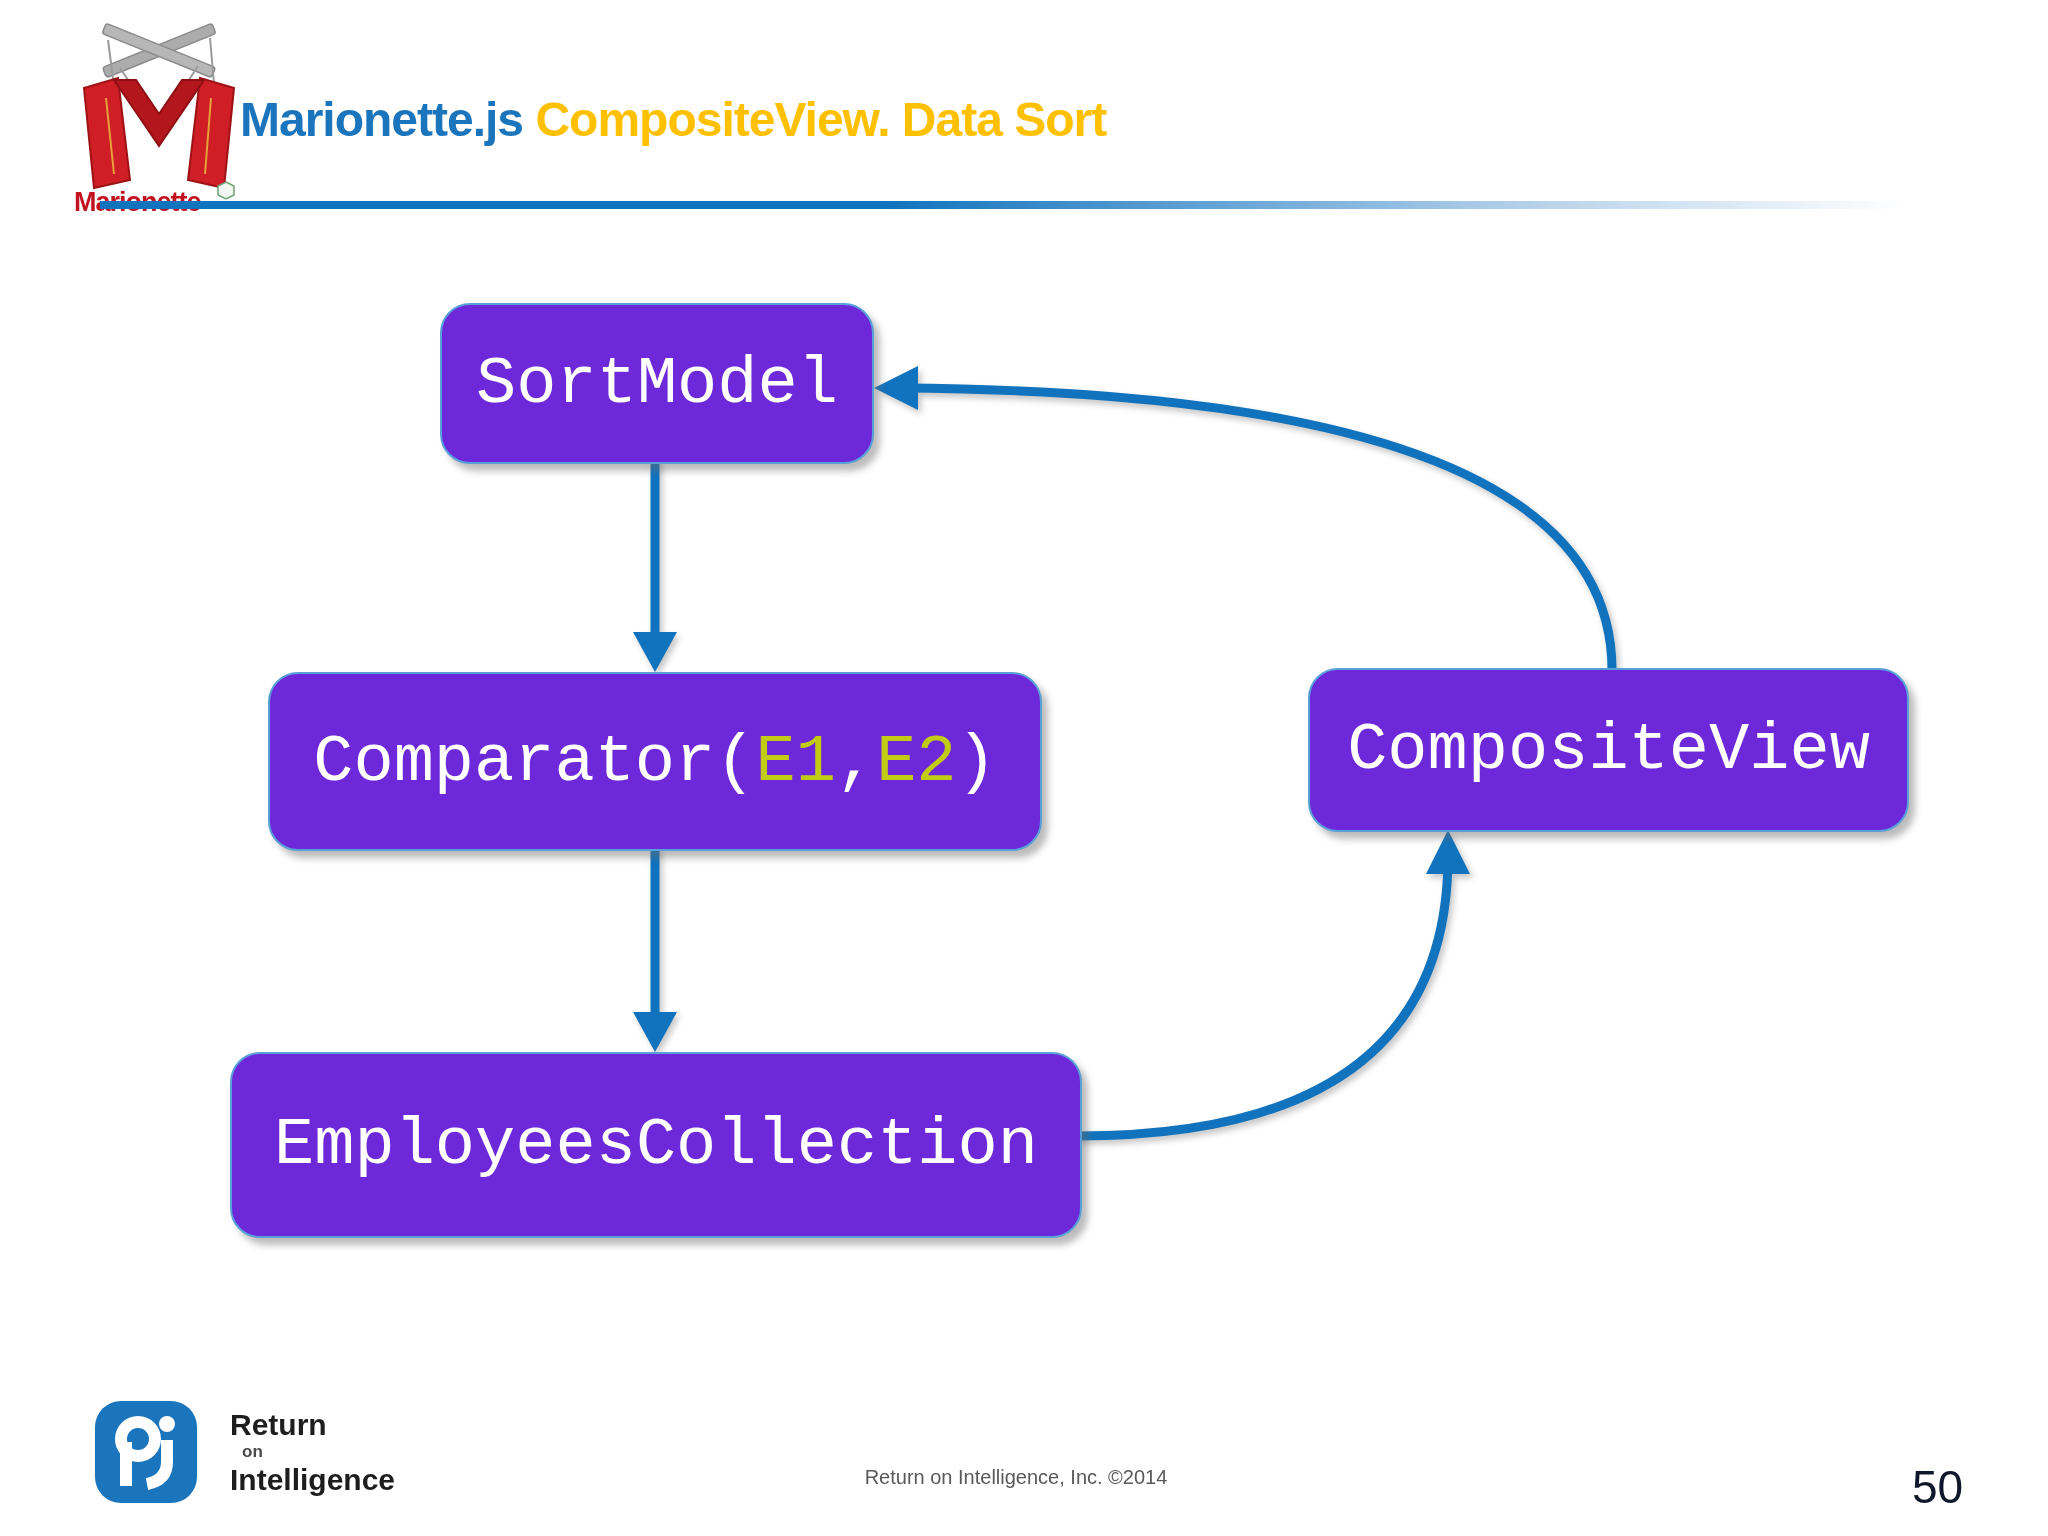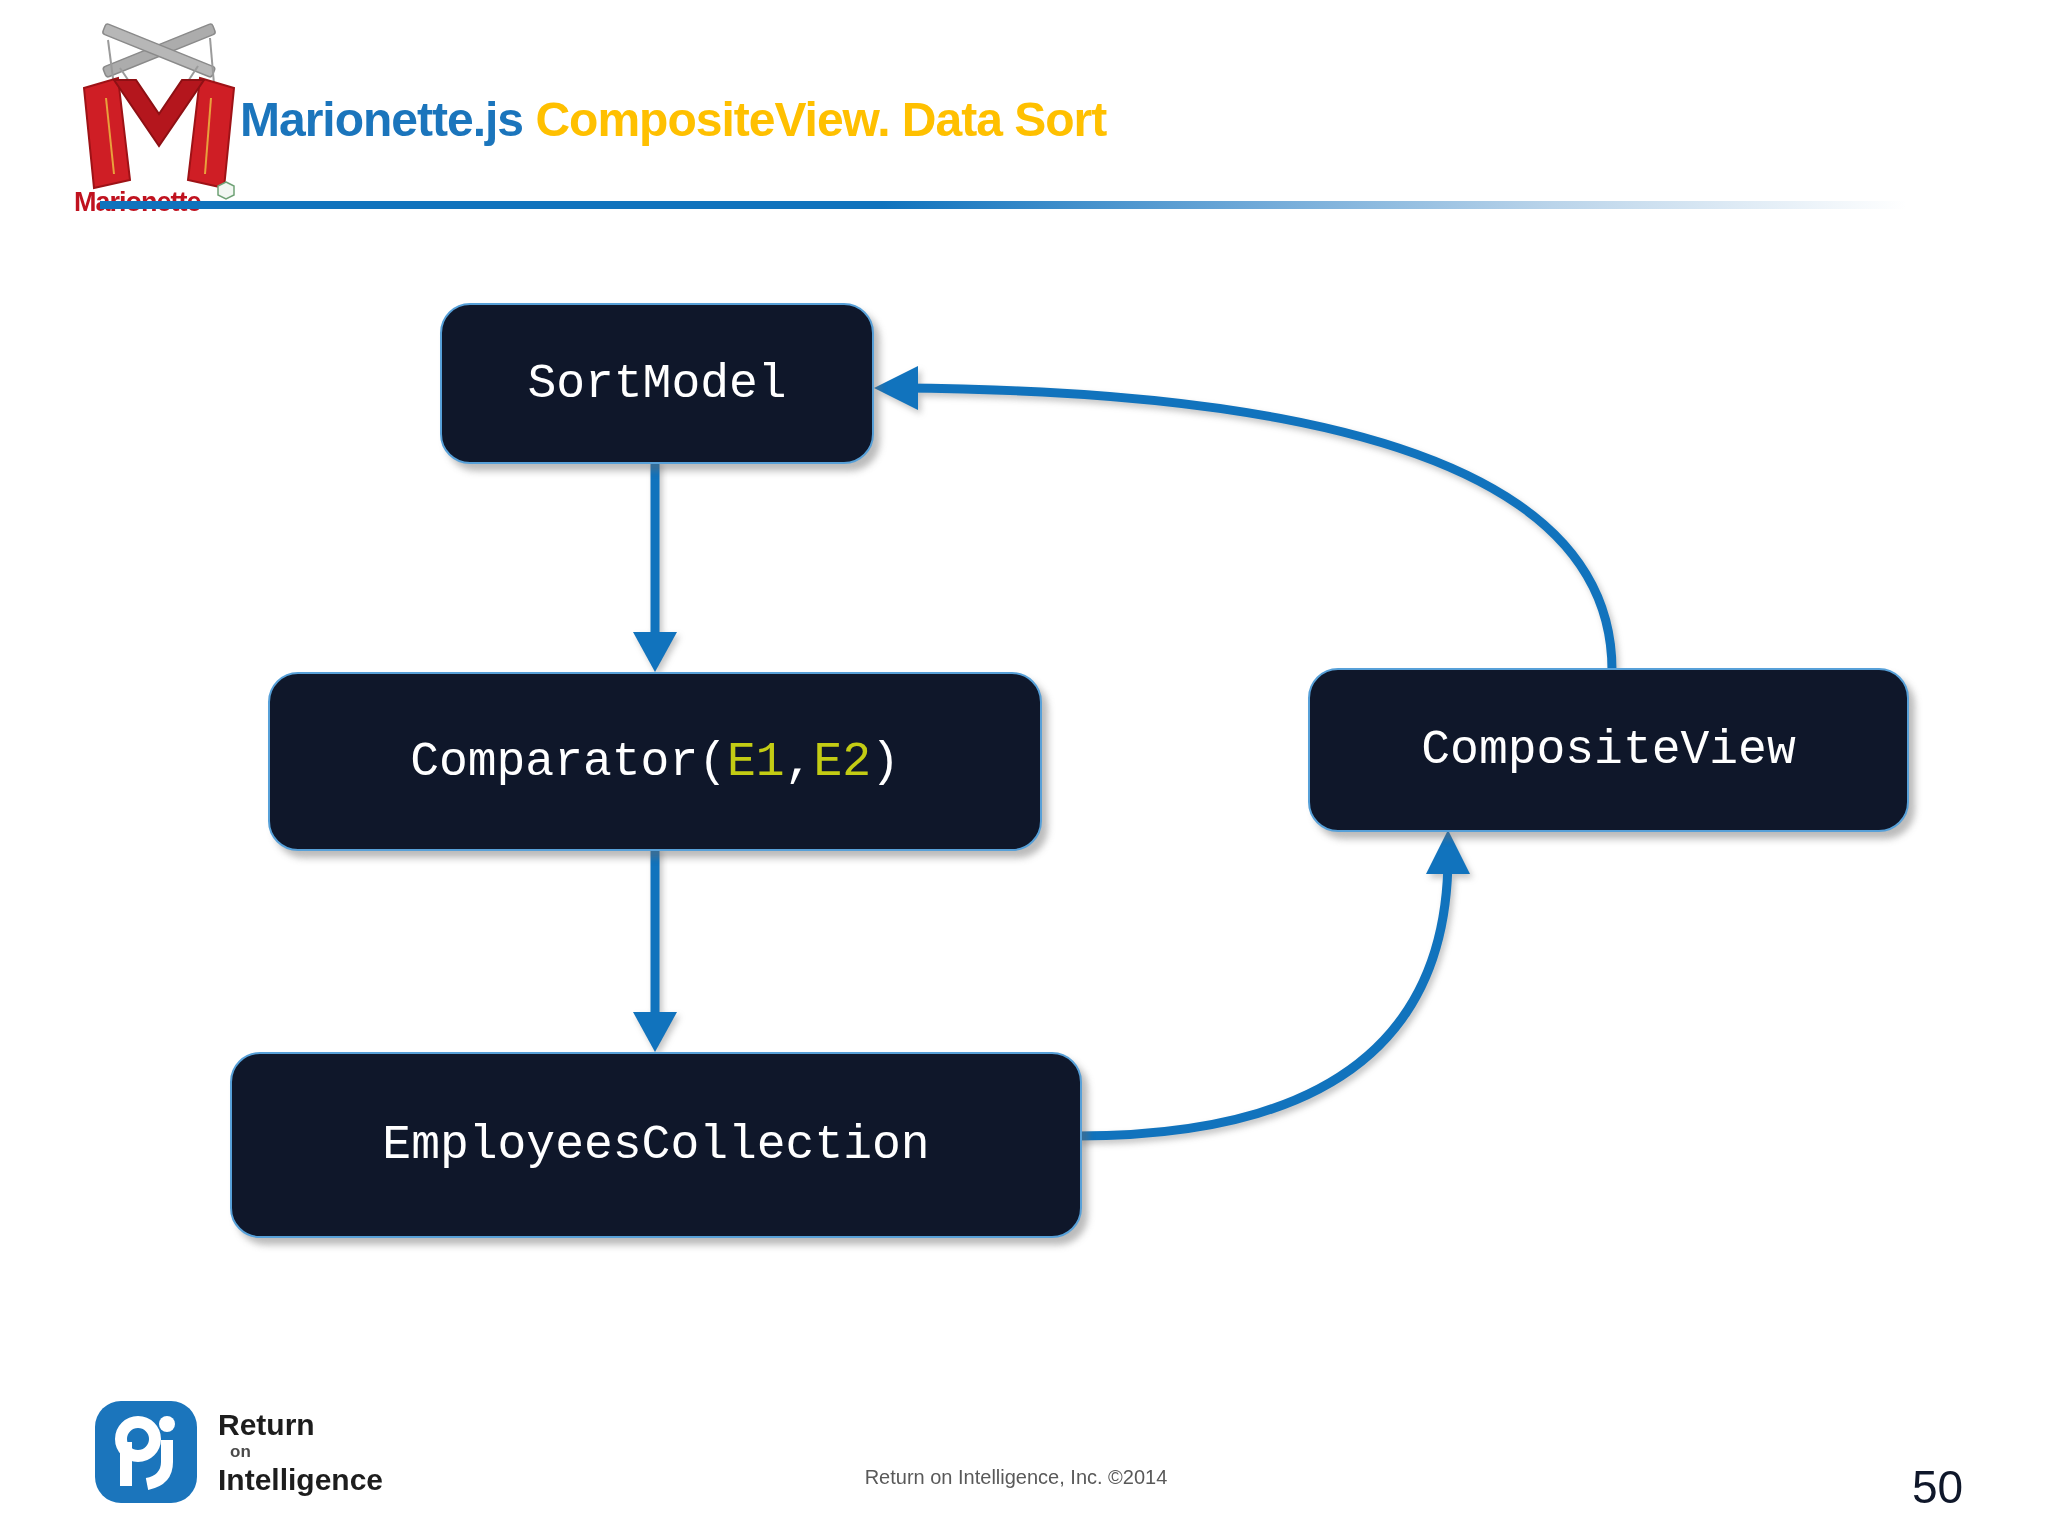--- a/index.html
+++ b/index.html
@@ -18,34 +18,34 @@
   .slide-title .t2 { color:#FFC000; }
   .title-rule {
     position:absolute; left:100px; top:201px; width:1862px; height:8px;
     background:linear-gradient(to right,#1073BD 0%,#1073BD 42%,#6FA9D8 62%,#BAD4EA 78%,rgba(255,255,255,0) 97%);
   }
 
   
   .arrows-layer { position:absolute; left:0; top:0; width:2048px; height:1536px; pointer-events:none;
     filter:drop-shadow(3px 4px 3px rgba(90,90,90,0.35)); }
   .node {
-    position:absolute; background:#0f172a; border:2px solid #57A0D8; border-radius:30px;
-    color:#FFFFFF; font-family:"Liberation Mono","DejaVu Sans Mono",monospace; font-size:48px;
+    position:absolute; background:#6d28d9; border:2px solid #57A0D8; border-radius:30px;
+    color:#FFFFFF; font-family:"Liberation Mono","DejaVu Sans Mono",monospace; font-size:67px;
     display:flex; align-items:center; justify-content:center; white-space:nowrap;
     box-shadow:6px 7px 7px rgba(105,105,105,0.45);
   }
   #node-sortmodel          { left:440px;  top:303px;  width:430px; height:157px; }
   #node-comparator         { left:268px;  top:672px;  width:770px; height:175px;text-align:right; }
   #node-compositeview      { left:1308px; top:668px;  width:597px; height:160px; }
   #node-employeescollection{ left:230px;  top:1052px; width:848px; height:182px; }
   .hl { color:#C3CC14; }
 
   
   .ri-logo { position:absolute; left:92px; top:1398px; display:flex; align-items:center; gap:18px; }
-  .ri-text { line-height:1.05; }
+  .ri-text { line-height:1.05;margin-left:12px; }
   .ri-l1, .ri-l3 { font-weight:bold; font-size:30px; color:#1d1d1d; }
   .ri-l2 { font-weight:bold; font-size:17px; color:#4a4a4a; margin:3px 0 3px 12px; }
   .copyright {
     position:absolute; left:0; right:16px; top:1463px; text-align:center;
     color:#595959; font-size:20px; line-height:1.4;
   }
   .page-number { position:absolute; left:1912px; top:1460px; font-size:46px; color:#0f172a; }
 </style>
 </head>
 <body>

